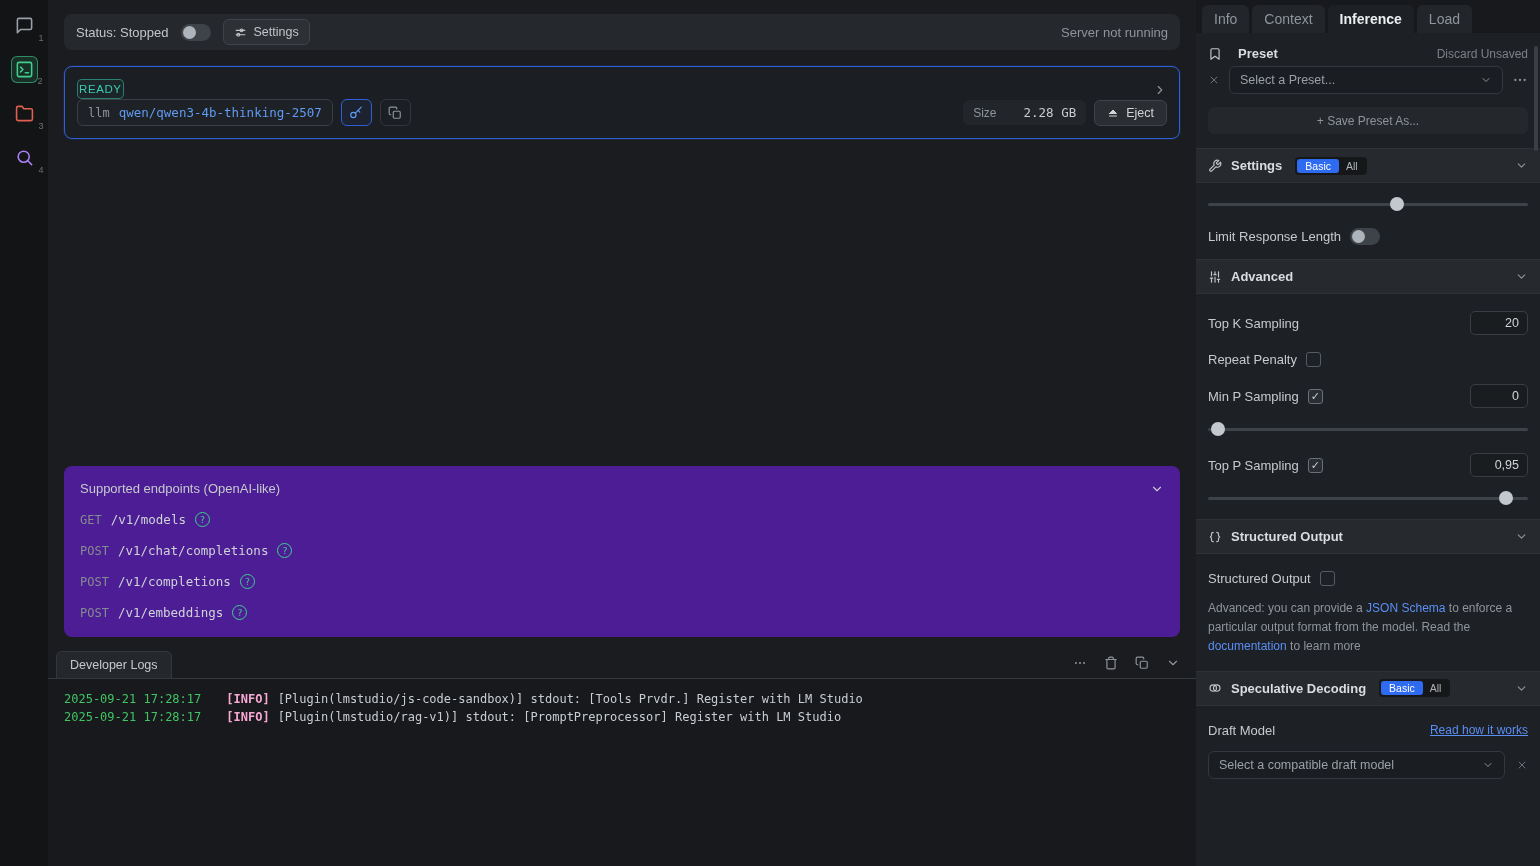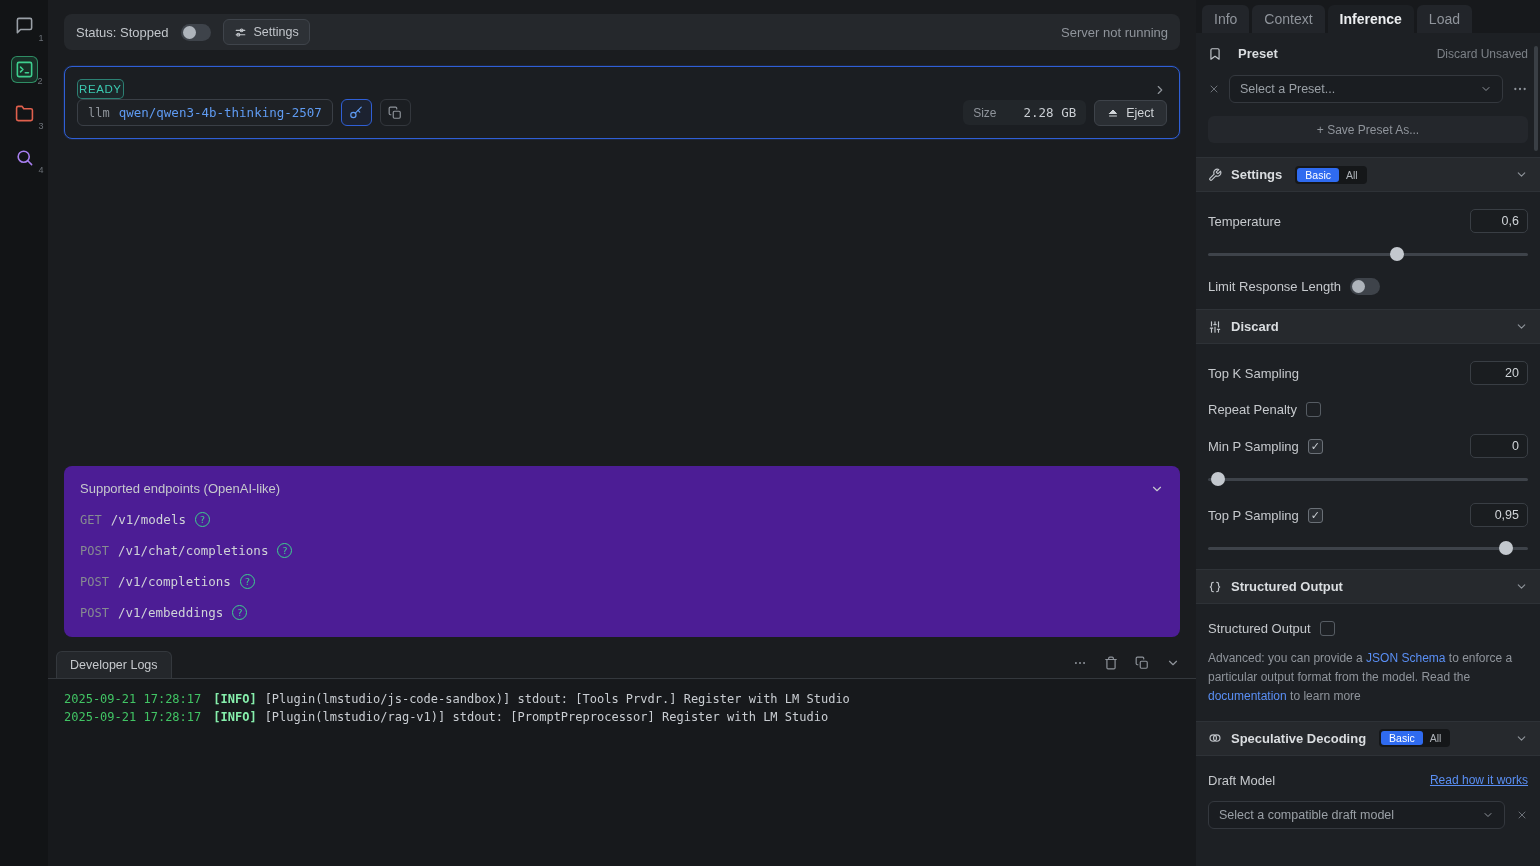--- a/index.html
+++ b/index.html
@@ -59,35 +59,35 @@
 
   .logs{margin:14px -16px 0;flex:none;display:flex;flex-direction:column}
   .logs-tabrow{display:flex;align-items:flex-end;padding:0 16px 0 8px}
   .logs-tab{background:#24272b;border:1px solid #34383d;border-bottom:none;border-radius:6px 6px 0 0;padding:6px 13px;font-size:12.5px;color:#c6c9cd;cursor:pointer}
   .logs-actions{margin-left:auto;display:flex;align-items:center;gap:17px;color:#8f949b;padding-bottom:8px}
   .logs-actions .act{cursor:pointer;display:flex}
   .logs-actions svg{width:14px;height:14px}
   .logs-body{border-top:1px solid #34383d;height:188px;padding:11px 16px;background:#17191c;overflow:hidden}
   .log-line{font-size:12px;line-height:18px;white-space:pre;display:flex}
   .log-ts{color:#41c464}
-  .log-level{color:#86efac;font-weight:bold;margin-left:12px}
+  .log-level{color:#f9a8d4;font-weight:bold;margin-left:25px}
   .log-msg{color:#c9cdd2;margin-left:8px}
 
   
   .rpanel{width:344px;flex:none;background:#1d2024;display:flex;flex-direction:column;position:relative;overflow:hidden}
   .rtabs{display:flex;gap:3px;padding:5px 0 0 6px;background:#17191c;height:33px;flex:none}
   .rtab{padding:0 12px;height:28px;display:flex;align-items:center;border-radius:6px 6px 0 0;background:#22252a;color:#8f949b;font-size:14px;cursor:pointer}
   .rtab.active{background:#1d2024;color:#eceef0;font-weight:bold}
 
   .preset{padding:13px 12px 12px;flex:none}
   .preset-head{display:flex;align-items:center;gap:16px}
   .preset-head svg{width:14px;height:14px;color:#c2c6cb}
   .preset-title{font-weight:bold;color:#dadde0}
   .preset-discard{margin-left:auto;color:#7c8187;font-size:12px;cursor:pointer}
-  .preset-row{display:flex;align-items:center;gap:9px;margin-top:14px}
+  .preset-row{display:flex;align-items:center;gap:9px;margin-top:5px}
   .x-icon{color:#6c7178;cursor:pointer;display:flex}
   .x-icon svg{width:12px;height:12px}
   .select{flex:1;display:flex;align-items:center;justify-content:space-between;border:1px solid #34383e;border-radius:6px;height:28px;padding:0 10px;background:#1a1d21;color:#9aa0a6;font-size:12.5px;cursor:pointer}
   .select svg{width:12px;height:12px;color:#8f949b}
   .dots{color:#8f949b;cursor:pointer;display:flex}
   .dots svg{width:16px;height:16px}
   .save-preset{margin-top:13px;height:27px;background:#24272c;border-radius:6px;display:flex;align-items:center;justify-content:center;color:#8f949b;font-size:12px;cursor:pointer}
 
   .sec-head{height:35px;background:#26292d;border-top:1px solid #2e3237;border-bottom:1px solid #2e3237;display:flex;align-items:center;gap:9px;padding:0 12px;flex:none;margin-top:14px;cursor:pointer}
   .sec-head svg.sec-ic{width:14px;height:14px;color:#c2c6cb}
@@ -337,41 +337,37 @@
         <span class="seg-basic">Basic</span>
         <span class="seg-all">All</span>
       </span>
       <span class="sec-chevron">
         <svg viewBox="0 0 24 24" fill="none" stroke="currentColor" stroke-width="2" stroke-linecap="round" stroke-linejoin="round">
             <path d="M6 9l6 6 6-6"></path>
           </svg>
       </span>
     </div>
 
-    <div class="ctl-row">
-      <span class="ctl-label">Temperature</span>
-      <span class="ctl-input">0,6</span>
-    </div>
     <div class="slider">
       <div class="track"></div>
       <div class="thumb" style="left: 59%;"></div>
     </div>
 
     <div class="ctl-row">
       <span class="ctl-label">Limit Response Length</span>
       <div class="toggle inline">
           <div class="knob"></div>
         </div>
     </div>
 
     <div class="sec-head">
       <svg class="sec-ic" viewBox="0 0 24 24" fill="none" stroke="currentColor" stroke-width="2" stroke-linecap="round">
           <path d="M6 21v-7M6 10V3M12 21v-9M12 8V3M18 21v-5M18 12V3M4 14h4M10 8h4M16 16h4"></path>
         </svg>
-      <span class="sec-title">Discard</span>
+      <span class="sec-title">Advanced</span>
       <span class="sec-chevron">
         <svg viewBox="0 0 24 24" fill="none" stroke="currentColor" stroke-width="2" stroke-linecap="round" stroke-linejoin="round">
             <path d="M6 9l6 6 6-6"></path>
           </svg>
       </span>
     </div>
 
     <div class="ctl-row">
       <span class="ctl-label">Top K Sampling</span>
       <span class="ctl-input">20</span>

